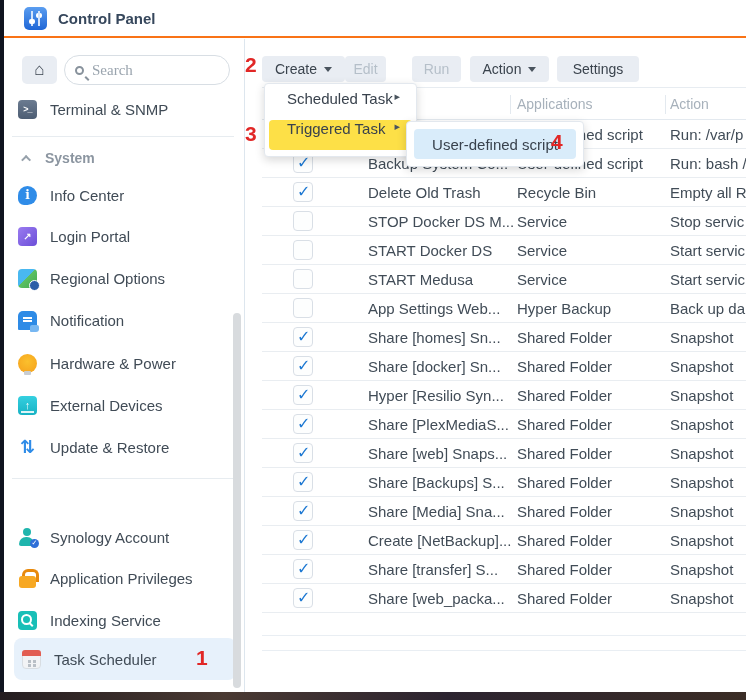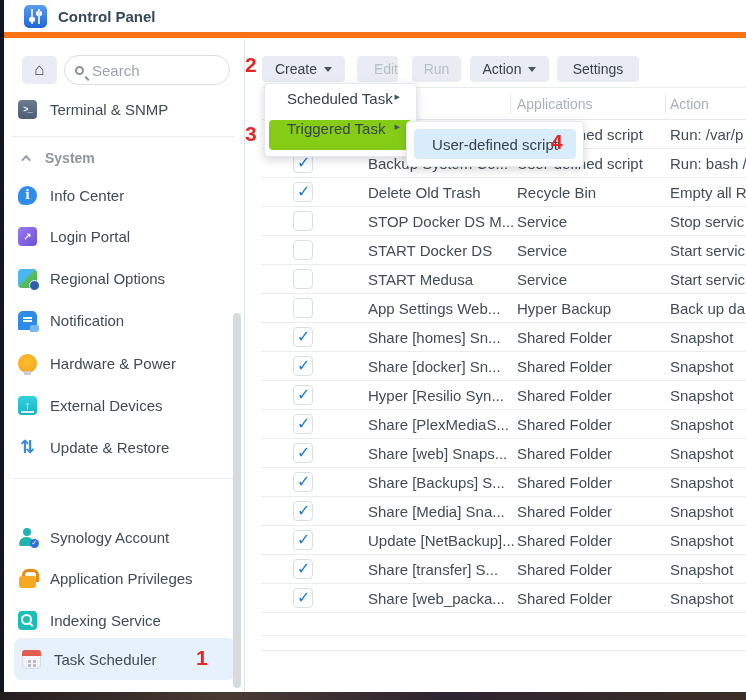--- a/index.html
+++ b/index.html
@@ -6,39 +6,39 @@
   html,body { width:746px; height:700px; }
   body { font-family:"Liberation Sans","DejaVu Sans",sans-serif; }
 
   .desktop { position:relative; width:746px; height:700px; background:#10141f; overflow:hidden; }
   .desktop::after { content:""; position:absolute; left:0; right:0; bottom:0; height:8px;
     background:linear-gradient(90deg,#241d20,#4a3a33 30%,#2c2430 60%,#3b2d26); }
 
   .window { position:absolute; left:4px; top:0; right:0; bottom:8px; background:#fff; overflow:hidden; }
 
   
-  .titlebar { position:relative; height:38px; border-bottom:6px solid #f97316; display:flex; align-items:center; padding-left:20px; gap:11px; background:#fff; }
+  .titlebar { position:relative; height:38px; border-bottom:2px solid #f97316; display:flex; align-items:center; padding-left:20px; gap:11px; background:#fff; }
   .app-icon { width:23px; height:23px; border-radius:5px; background:linear-gradient(180deg,#5a9df0,#1f66d6); position:relative; }
   .app-icon::before, .app-icon::after { content:""; position:absolute; top:4px; bottom:4px; width:2px; background:#d4e4fb; }
   .app-icon::before { left:7px; } .app-icon::after { right:7px; }
   .app-icon .knob { position:absolute; width:6px; height:5px; border-radius:2px; background:#fff; }
   .app-icon .k1 { left:5px; top:12px; } .app-icon .k2 { right:5px; top:6px; }
   .app-title { font-size:15px; font-weight:bold; color:#36475c; }
 
   
   .sidebar { position:absolute; left:0; top:39px; width:240px; bottom:0; background:#fff; }
   .vdivider { position:absolute; left:240px; top:39px; bottom:0; width:1px; background:#dde6ee; }
 
   .home-btn { position:absolute; left:18px; top:17px; width:35px; height:28px; background:#e9edf3; border-radius:5px;
     display:flex; align-items:center; justify-content:center; color:#39424d; font-size:17px; font-weight:bold; cursor:pointer; }
   .search-box { position:absolute; left:60px; top:16px; width:166px; height:30px; border:1px solid #d8dee4; border-radius:15px;
     background:#fff; display:flex; align-items:center; padding:0 10px; gap:8px; }
   .mag { width:9px; height:9px; border:2px solid #88929c; border-radius:50%; position:relative; flex:0 0 auto; }
   .mag::after { content:""; position:absolute; width:2px; height:5px; background:#88929c; transform:rotate(-45deg); left:9px; top:8px; }
-  .search-box input { border:none; outline:none; width:100%; font-size:15px; color:#14532d; background:transparent; font-family:Liberation Sans, sans-serif; }
+  .search-box input { border:none; outline:none; width:100%; font-size:15px; color:#14532d; background:transparent; font-family:Liberation Serif, serif; }
   .search-box input::placeholder { color:#9aa4ae; }
 
   .side-item { position:absolute; left:14px; right:12px; height:28px; display:flex; align-items:center; gap:13px;
     font-size:15px; color:#404b56; cursor:pointer; }
   .side-item.active { left:10px; right:8px; top:599px; height:42px; background:#e7f1fb; border-radius:8px; padding-left:8px; }
   .side-divider { position:absolute; left:8px; right:10px; height:1px; background:#e7ecf0; }
   .side-section { position:absolute; left:14px; right:12px; height:20px; display:flex; align-items:center; gap:14px;
     font-size:14px; font-weight:bold; color:#8b95a0; cursor:pointer; padding-left:6px; }
   .chev-up { width:7px; height:7px; border-left:2px solid #97a1ab; border-top:2px solid #97a1ab; transform:rotate(45deg) translateY(2px); }
 
@@ -77,21 +77,21 @@
 
   .scroll-thumb { position:absolute; left:229px; top:274px; width:8px; height:375px; border-radius:4px; background:#d8dbde; cursor:pointer; }
 
   
   .main { position:absolute; left:241px; top:39px; right:0; bottom:0; background:#fff; }
   .btn { position:absolute; top:17px; height:26px; background:#e9edf3; border-radius:4px; border:none;
     font-size:14px; color:#3a434d; font-family:inherit; display:flex; align-items:center; justify-content:center; gap:7px; cursor:pointer; }
   .btn.disabled { color:#b5bfc9; cursor:default; }
   .caret { width:0; height:0; border-left:4px solid transparent; border-right:4px solid transparent; border-top:5px solid #4a545e; }
   .b-create { left:17px; width:83px; }
-  .b-edit { left:112px; width:41px;justify-content:flex-end; }
+  .b-edit { left:100px; width:41px; }
   .b-run { left:167px; width:49px; }
   .b-action { left:225px; width:79px; }
   .b-settings { left:312px; width:82px; }
 
   .thead { position:absolute; top:48px; left:17px; right:0; height:33px; border-top:1px solid #e7ecf1; border-bottom:1px solid #e3e9ef; }
   .thead .hl { position:absolute; top:0; height:100%; display:flex; align-items:center; font-size:14px; color:#a7b1bb; cursor:pointer; }
   .h-app { left:255px; } .h-act { left:408px; }
   .hsep { position:absolute; top:7px; height:19px; width:1px; background:#e3e9ef; }
   .s1 { left:248px; } .s2 { left:403px; }
 
@@ -105,21 +105,21 @@
   .cb.checked::after { content:"\2713"; position:absolute; left:3px; top:-1px; color:#1b77d2; font-size:16px; font-weight:bold; }
 
   .hline { position:absolute; left:17px; right:0; height:1px; background:#e9eef3; }
   .hl-1 { top:596px; } .hl-2 { top:611px; }
 
   
   .menu { position:absolute; left:260px; top:83px; width:153px; background:#fff; border:1px solid #e3e8ee; border-radius:4px;
     box-shadow:0 3px 10px rgba(0,0,0,.16); padding:6px 0; z-index:50; }
   .menu-item { position:relative; height:30px; margin:0 4px; display:flex; padding-left:18px;
     font-size:15px; color:#39424d; border-radius:4px; cursor:pointer; }
-  .menu-item.hl-blue { background:#84cc16; }
+  .menu-item.hl-blue { background:#fde047; }
   .arrow-r { position:absolute; right:12px; color:#4a545e; font-size:11px; }
 
   .submenu { position:absolute; left:402px; top:121px; width:178px; background:#fff; border:1px solid #e3e8ee; border-radius:4px;
     box-shadow:0 3px 10px rgba(0,0,0,.16); padding:7px; z-index:51; }
   .submenu-item { height:30px; display:flex; align-items:center; justify-content:center; font-size:15px; color:#39424d;
     border-radius:4px; cursor:pointer; }
   .submenu-item.hl-blue { background:#d9ecfa; }
 
   
   .num { position:absolute; z-index:99; color:#e12726; font-weight:bold; font-size:21px; }
@@ -320,21 +320,21 @@
           <span class="cell c-act">Snapshot</span>
         </div>
         <div class="trow">
           <span class="cb checked"></span>
           <span class="cell c-name">Share [Media] Sna...</span>
           <span class="cell c-app">Shared Folder</span>
           <span class="cell c-act">Snapshot</span>
         </div>
         <div class="trow">
           <span class="cb checked"></span>
-          <span class="cell c-name">Update [NetBackup]...</span>
+          <span class="cell c-name">Create [NetBackup]...</span>
           <span class="cell c-app">Shared Folder</span>
           <span class="cell c-act">Snapshot</span>
         </div>
         <div class="trow">
           <span class="cb checked"></span>
           <span class="cell c-name">Share [transfer] S...</span>
           <span class="cell c-app">Shared Folder</span>
           <span class="cell c-act">Snapshot</span>
         </div>
         <div class="trow">

